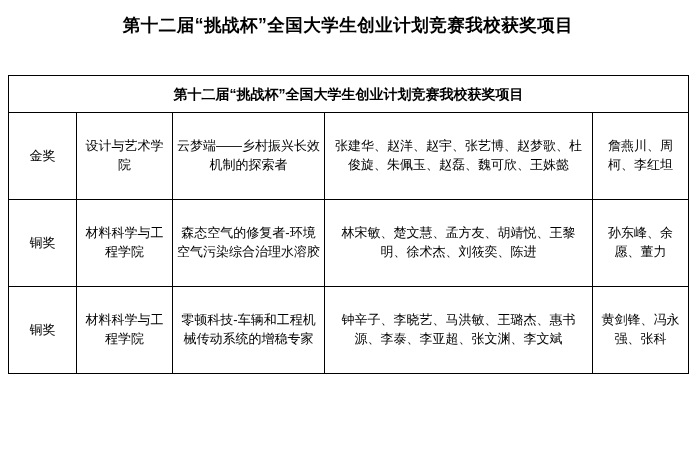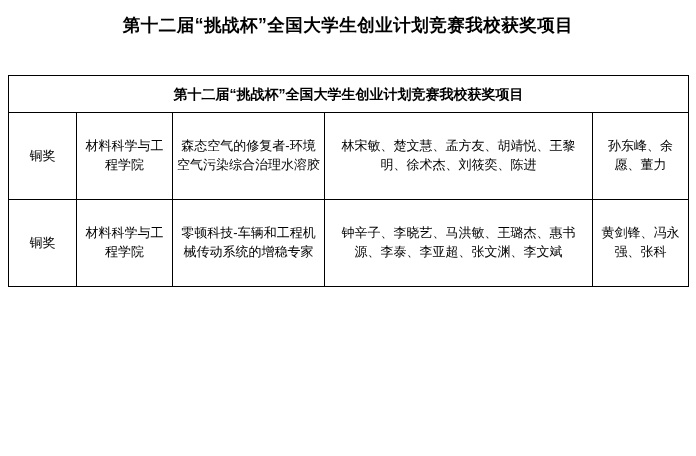--- a/index.html
+++ b/index.html
@@ -90,20 +90,27 @@
         <col class="col-college">
         <col class="col-project">
         <col class="col-students">
         <col class="col-teachers">
       </colgroup>
       <tbody>
         <tr>
           <td class="caption-cell" colspan="5">第十二届“挑战杯”全国大学生创业计划竞赛我校获奖项目</td>
         </tr>
 
+        <tr class="row-body">
+          <td class="cell-level">金奖</td>
+          <td class="cell-college">设计与艺术学院</td>
+          <td class="cell-project">云梦端——乡村振兴长效机制的探索者</td>
+          <td class="cell-students">张建华、赵洋、赵宇、张艺博、赵梦歌、杜俊旋、朱佩玉、赵磊、魏可欣、王姝懿</td>
+          <td class="cell-teachers">詹燕川、周柯、李红坦</td>
+        </tr>
 
         <tr class="row-body">
           <td class="cell-level">铜奖</td>
           <td class="cell-college">材料科学与工程学院</td>
           <td class="cell-project">森态空气的修复者-环境空气污染综合治理水溶胶</td>
           <td class="cell-students">林宋敏、楚文慧、孟方友、胡靖悦、王黎明、徐术杰、刘筱奕、陈进</td>
           <td class="cell-teachers">孙东峰、余愿、董力</td>
         </tr>
 
         <tr class="row-body">

